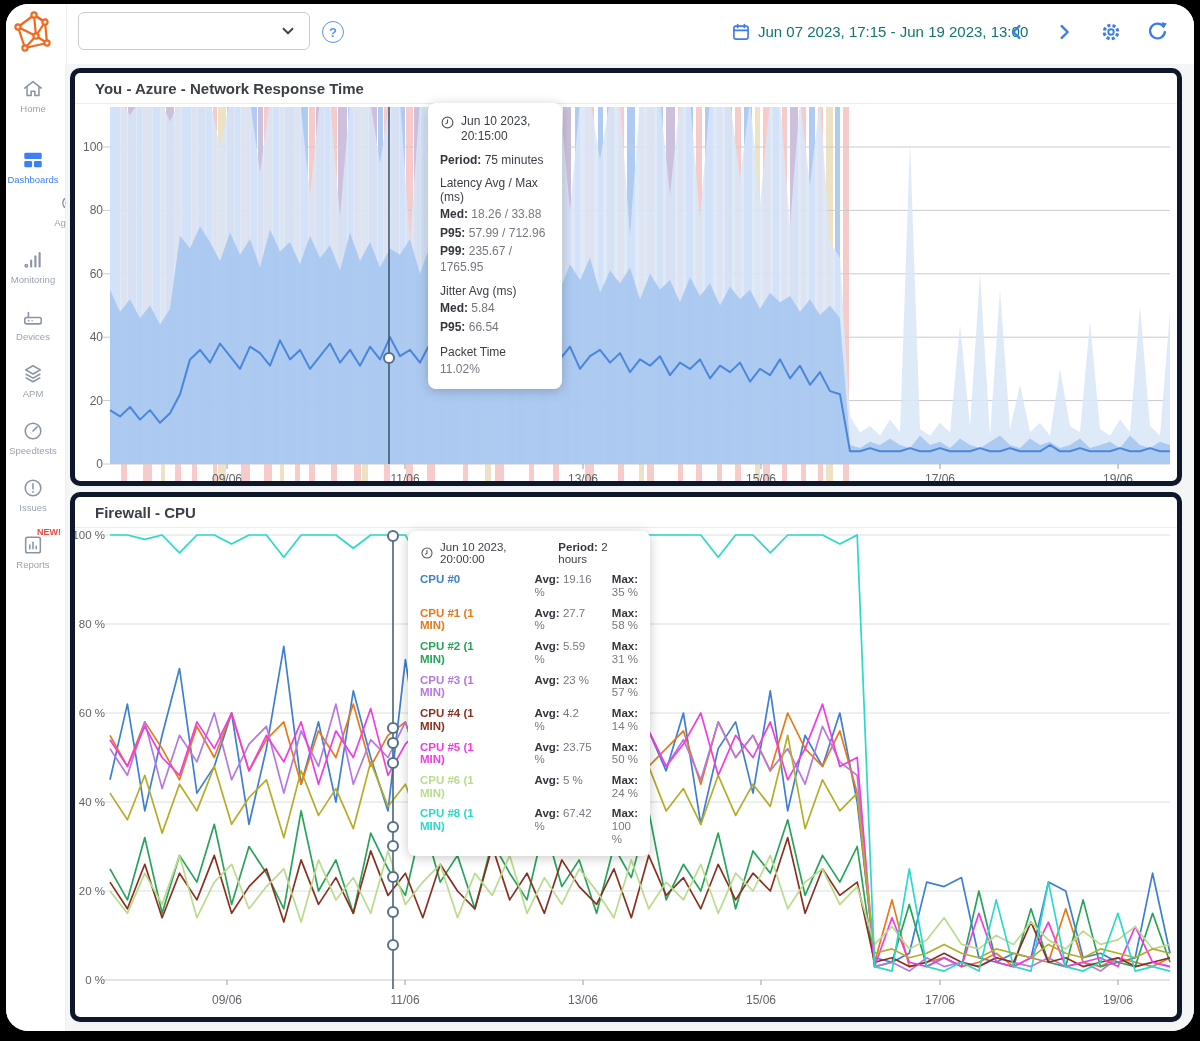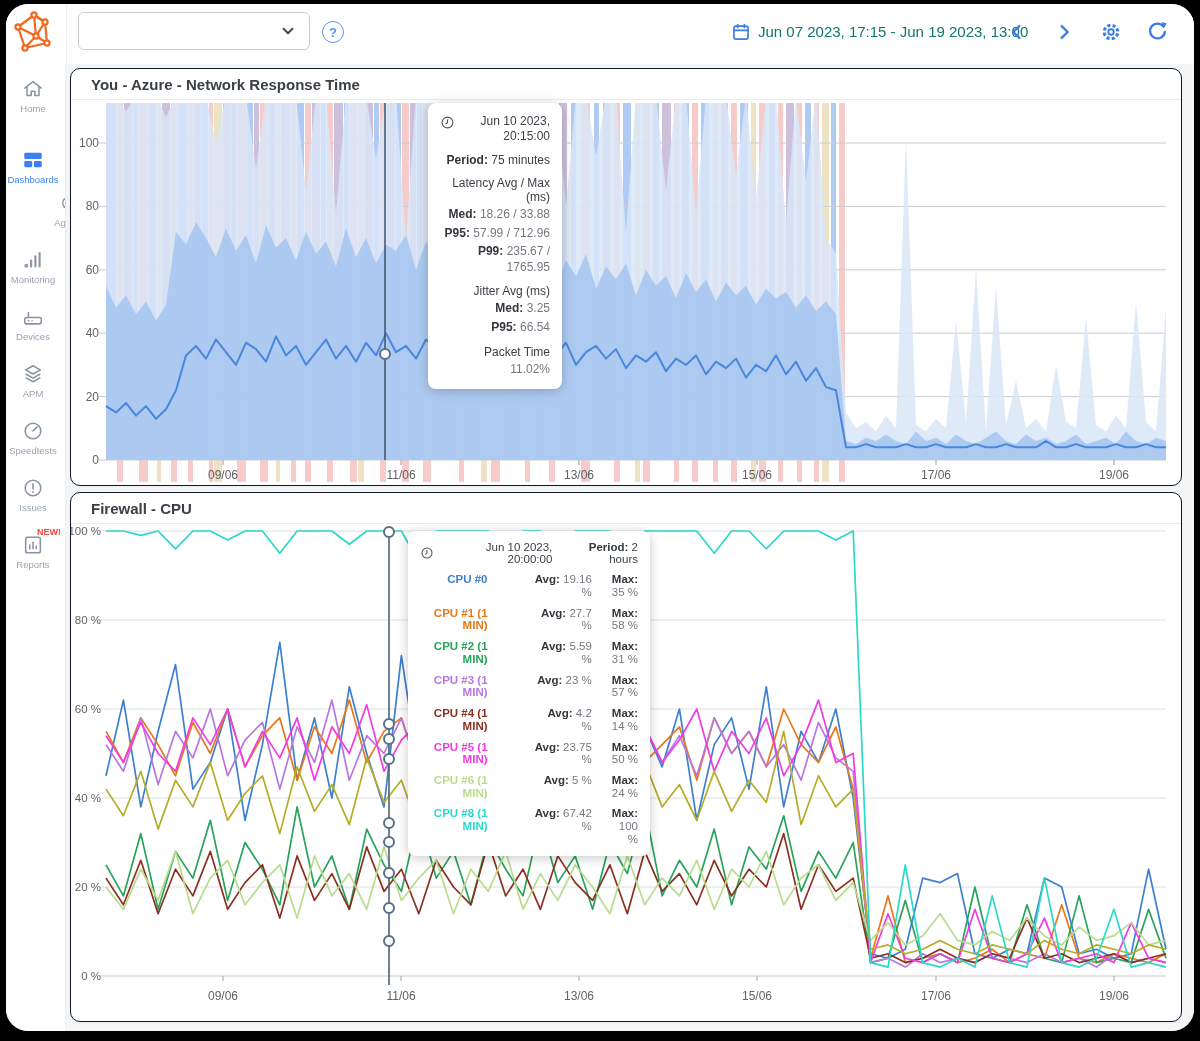--- a/index.html
+++ b/index.html
@@ -28,29 +28,29 @@
   .side-item{position:absolute;left:0;width:66px;height:50px;display:flex;flex-direction:column;
     align-items:center;color:#8a94a3;cursor:pointer;}
   .side-item .icn{width:22px;height:22px;}
   .side-item .lbl{font-size:9.5px;margin-top:3px;color:#9aa3b0;}
   .side-item.active{color:#3d7ff5;justify-content:flex-end;}
   .side-item.active .lbl{color:#3d7ff5;}
   .side-badge{position:absolute;left:37px;top:-7px;color:#f0483e;font-size:9px;font-weight:700;}
 
   
   .main{position:absolute;left:66px;top:64px;width:1134px;height:977px;background:#f4f5f7;}
-  .panel{position:absolute;background:#fff;border:1px solid #0f172a;border-radius:10px;
+  .panel{position:absolute;background:#fff;border:5px solid #0f172a;border-radius:10px;
     box-shadow:0 1px 2px rgba(0,0,0,0.03);box-sizing:border-box;overflow:hidden;}
   .panel-title{font-size:15px;font-weight:600;color:#3b4046;padding:7px 20px 6px 20px;
     border-bottom:1px solid #ececee;}
   .chart-svg{position:absolute;left:0;display:block;}
 
   
   .tt{position:absolute;background:#fff;border-radius:8px;box-shadow:0 2px 12px rgba(0,0,0,0.22);
-    z-index:30;box-sizing:border-box;text-align:right;}
+    z-index:30;box-sizing:border-box;}
   .tt1{left:428px;top:103px;width:134px;padding:11px 12px 12px 12px;font-size:12px;color:#3a3f45;}
   .tt-time{display:flex;gap:6px;color:#3a3f45;line-height:1.25;}
   .tt-time .clock{flex:0 0 15px;margin-top:1px;color:#555;}
   .tt-sec{margin-top:9px;}
   .tt-k{font-weight:700;color:#33373c;}
   .tt-v{color:#75797f;}
   .tt-row{margin-top:3px;line-height:1.3;}
   .tt2{left:408px;top:531px;width:242px;padding:10px 12px 11px 12px;font-size:11.5px;color:#3a3f45;}
   .tt2-head{display:flex;align-items:center;gap:6px;}
   .tt2-head .clock{flex:0 0 14px;color:#555;}
@@ -430,21 +430,21 @@
     </div>
     <div class="tt-sec"><span class="tt-k">Period:</span> <span>75 minutes</span></div>
     <div class="tt-sec">Latency Avg / Max (ms)</div>
     <div id="t1-latency">
           <div class="tt-row"><span class="tt-k">Med:</span> <span class="tt-v">18.26 / 33.88</span></div>
           <div class="tt-row"><span class="tt-k">P95:</span> <span class="tt-v">57.99 / 712.96</span></div>
           <div class="tt-row"><span class="tt-k">P99:</span> <span class="tt-v">235.67 / 1765.95</span></div>
         </div>
     <div class="tt-sec">Jitter Avg (ms)</div>
     <div id="t1-jitter">
-          <div class="tt-row"><span class="tt-k">Med:</span> <span class="tt-v">3.25</span></div>
+          <div class="tt-row"><span class="tt-k">Med:</span> <span class="tt-v">5.84</span></div>
           <div class="tt-row"><span class="tt-k">P95:</span> <span class="tt-v">66.54</span></div>
         </div>
     <div class="tt-sec">Packet Time</div>
     <div class="tt-row tt-v">11.02%</div>
   </div>
 
   <div class="tt tt2">
     <div class="tt2-head">
       <span class="clock">
         <svg viewBox="0 0 24 24" width="14" height="14">

